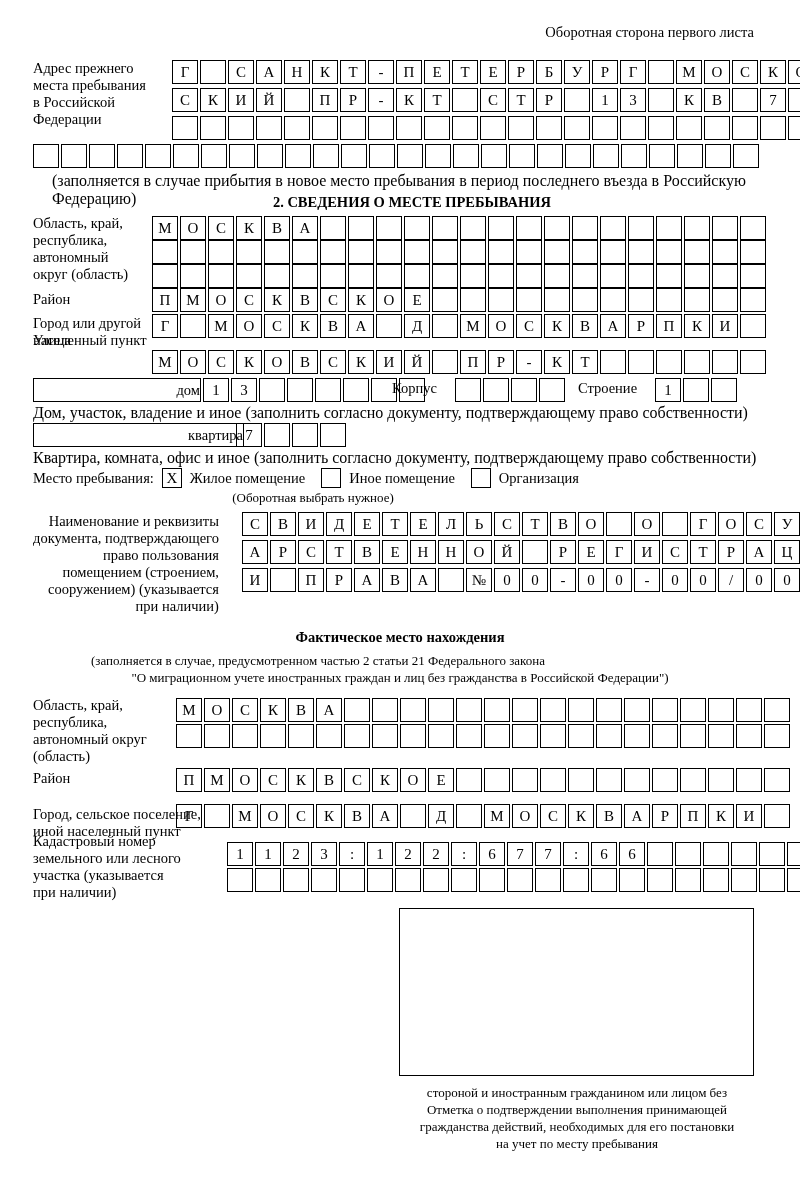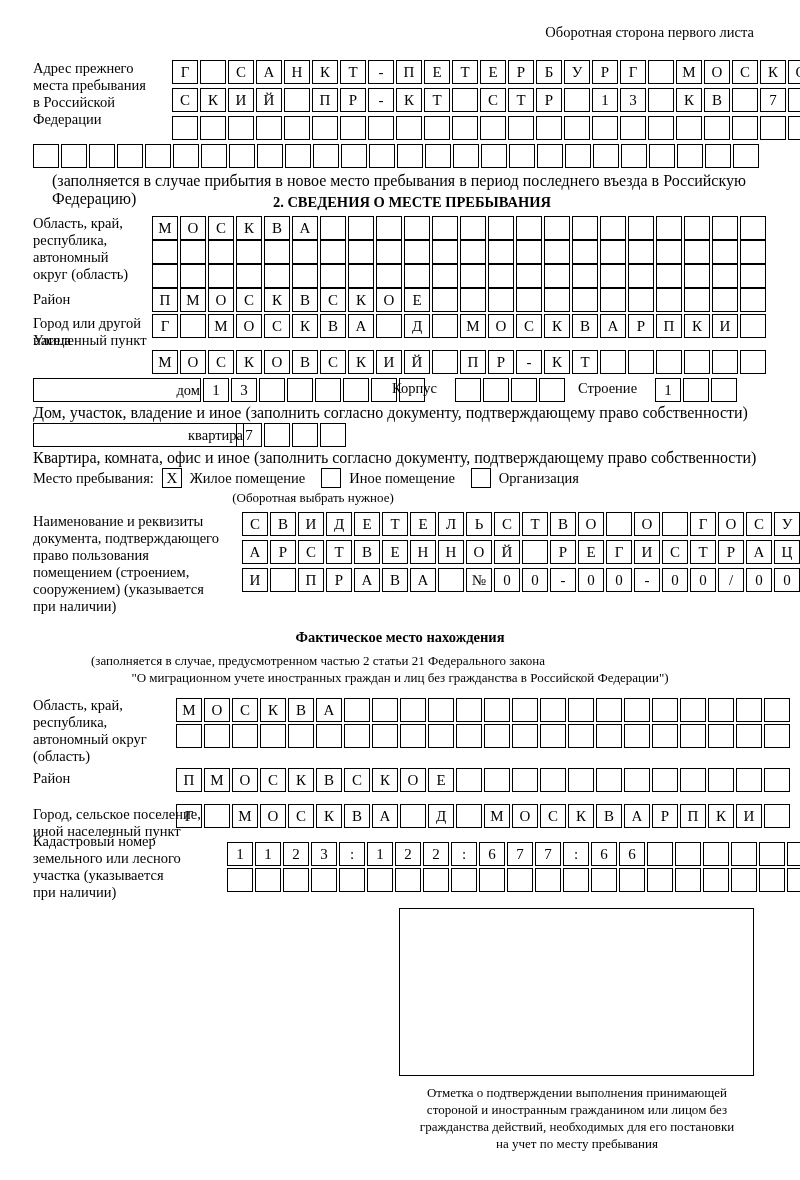--- a/index.html
+++ b/index.html
@@ -403,21 +403,21 @@
     <span>Место пребывания:</span>
     <span class="chk">X</span>
     <span>Жилое помещение</span>
     <span class="chk" style="margin-left:16px;"></span>
     <span>Иное помещение</span>
     <span class="chk" style="margin-left:16px;"></span>
     <span>Организация</span>
   </div>
   <div class="centered" style="left:148px;top:490px;width:330px;">(Оборотная выбрать нужное)</div>
 
-  <div style="position:absolute;left:33px;top:513px;" class="lbl">
+  <div style="position:absolute;left:33px;top:513px;text-align:right;" class="lbl">
     <div>Наименование и реквизиты</div>
     <div>документа, подтверждающего</div>
     <div>право пользования</div>
     <div>помещением (строением,</div>
     <div>сооружением) (указывается</div>
     <div>при наличии)</div>
   </div>
   <div id="s2-doc">
       <div class="boxes" style="position: absolute; left: 242px; top: 512px;">
         <div class="bx filled">С</div>
@@ -657,19 +657,19 @@
         <div class="bx"></div>
         <div class="bx"></div>
         <div class="bx"></div>
         <div class="bx"></div>
         <div class="bx"></div>
       </div>
     </div>
 
   <div class="bigbox" style="left:399px;top:908px;width:355px;height:168px;"></div>
   <div class="foot" style="left:394px;top:1084px;width:366px;">
+    <div>стороной и иностранным гражданином или лицом без</div>
     <div>Отметка о подтверждении выполнения принимающей</div>
-    <div>стороной и иностранным гражданином или лицом без</div>
     <div>гражданства действий, необходимых для его постановки</div>
     <div>на учет по месту пребывания</div>
   </div>
 
 </div>
 
 </body></html>

